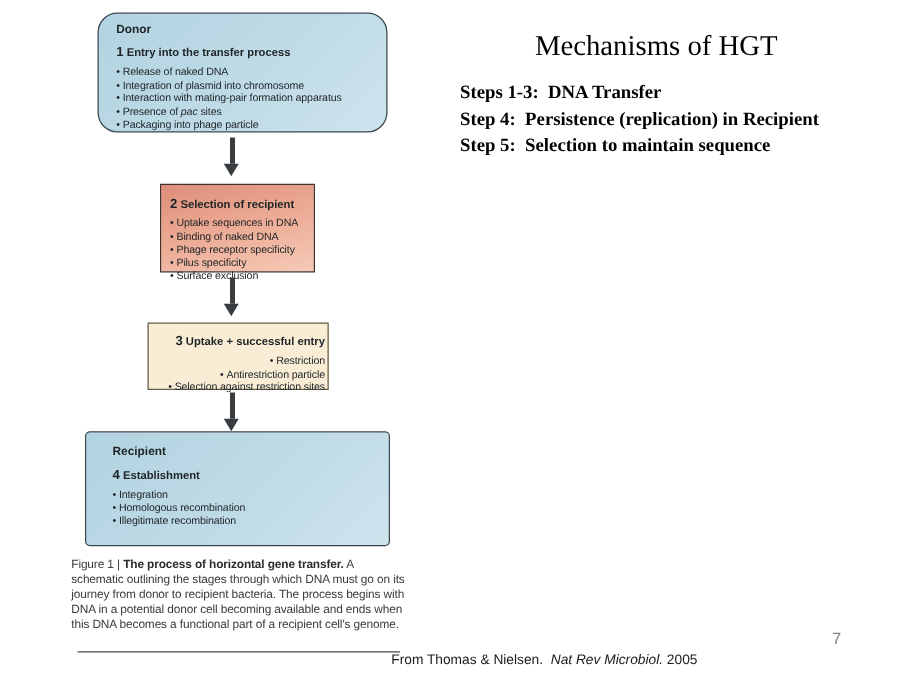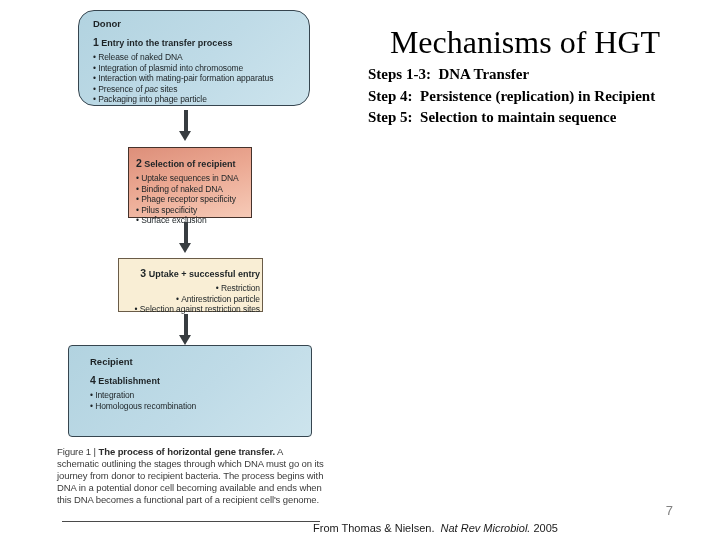--- a/index.html
+++ b/index.html
@@ -41,21 +41,21 @@
   .caption{
     position:absolute; left:57px; top:446px; width:268px;
     font-size:9.5px; line-height:12px; color:#3a3a3a; letter-spacing:-0.1px;
   }
   .caption .bold{font-weight:bold; color:#2c2c2c;}
   .fig-underline{position:absolute; left:62px; top:521px; width:258px; height:0;
     border-top:1px solid #4a4a4a;}
   
   .slide-title{
     position:absolute; left:350px; top:24px; width:350px; text-align:center;
-    font-family:"Liberation Serif","DejaVu Serif",serif; font-size:32px; color:#000;
+    font-family:"Liberation Serif","DejaVu Serif",serif; font-size:23px; color:#000;
   }
   .steps{position:absolute; left:368px; top:64px;
     font-family:"Liberation Serif","DejaVu Serif",serif; font-size:15px; font-weight:bold;
     color:#000; line-height:21.5px;}
   .steps div{white-space:pre-wrap;}
   .citation{position:absolute; left:313px; top:522px; font-size:11px; color:#1a1a1a;
     white-space:pre-wrap;}
   .page-number{position:absolute; right:47px; top:503px; font-size:13px; color:#818181;}
 </style>
 </head>
@@ -102,20 +102,21 @@
   <div class="arrow arrow3">
     <div class="shaft"></div>
       <div class="head"></div>
   </div>
 
   <div class="fig-box box-blue box4">
     <div class="region-label">Recipient</div>
     <div class="step-head"><span class="step-num">4</span><span class="step-title">&nbsp;</span><span class="step-title">Establishment</span></div>
     <div class="bullet">Integration</div>
     <div class="bullet">Homologous recombination</div>
+    <div class="bullet">Illegitimate recombination</div>
   </div>
 
   <div class="caption"><span>Figure 1 | </span><span class="bold">The process of horizontal gene transfer.</span><span> A schematic outlining the stages through which DNA must go on its journey from donor to recipient bacteria. The process begins with DNA in a potential donor cell becoming available and ends when this DNA becomes a functional part of a recipient cell's genome.</span></div>
 
   <div class="fig-underline"></div>
 
   <div class="slide-title">Mechanisms of HGT</div>
 
   <div class="steps">
     <div>Steps 1-3:  DNA Transfer</div>

